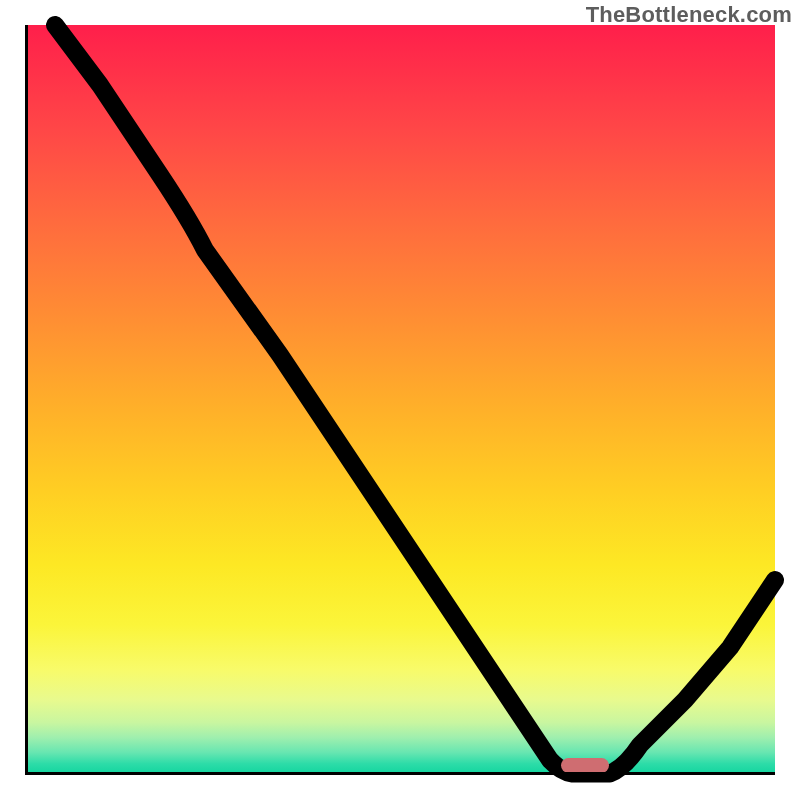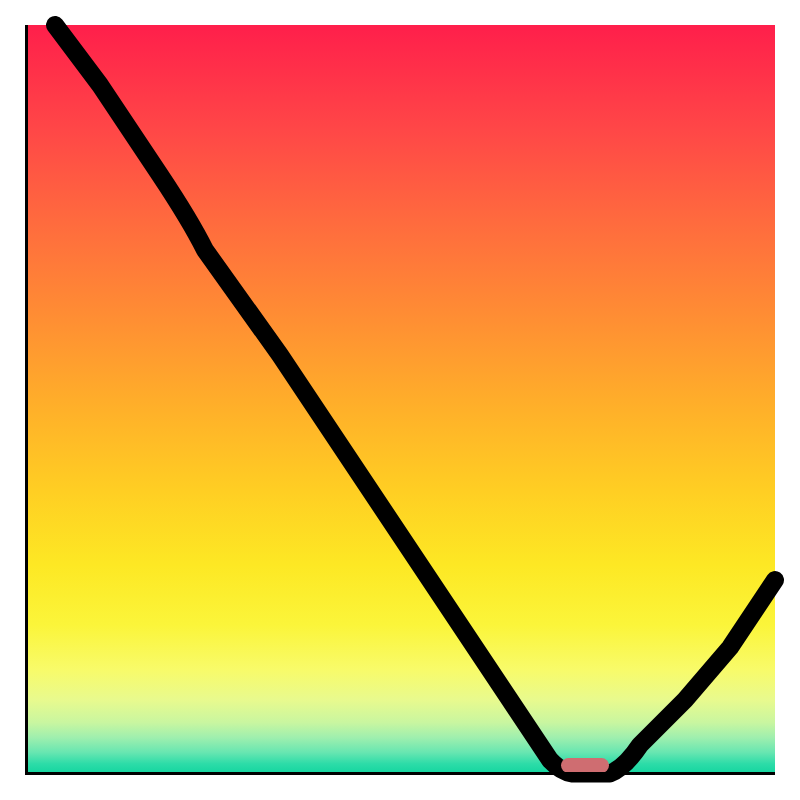--- a/index.html
+++ b/index.html
@@ -75,20 +75,21 @@
     stroke: #000;
     stroke-width: 2.4;
     stroke-linecap: round;
     stroke-linejoin: round;
   }
 </style>
 </head>
 <body>
 <div class="wrap">
 
+  <div class="watermark">TheBottleneck.com</div>
 
   <div class="plot">
     <div class="gradient"></div>
   </div>
 
   <svg class="curve" viewBox="0 0 100 100" preserveAspectRatio="none">
     <path d="M4,0
              L10,8
              L18,20
              Q22,26 24,30

